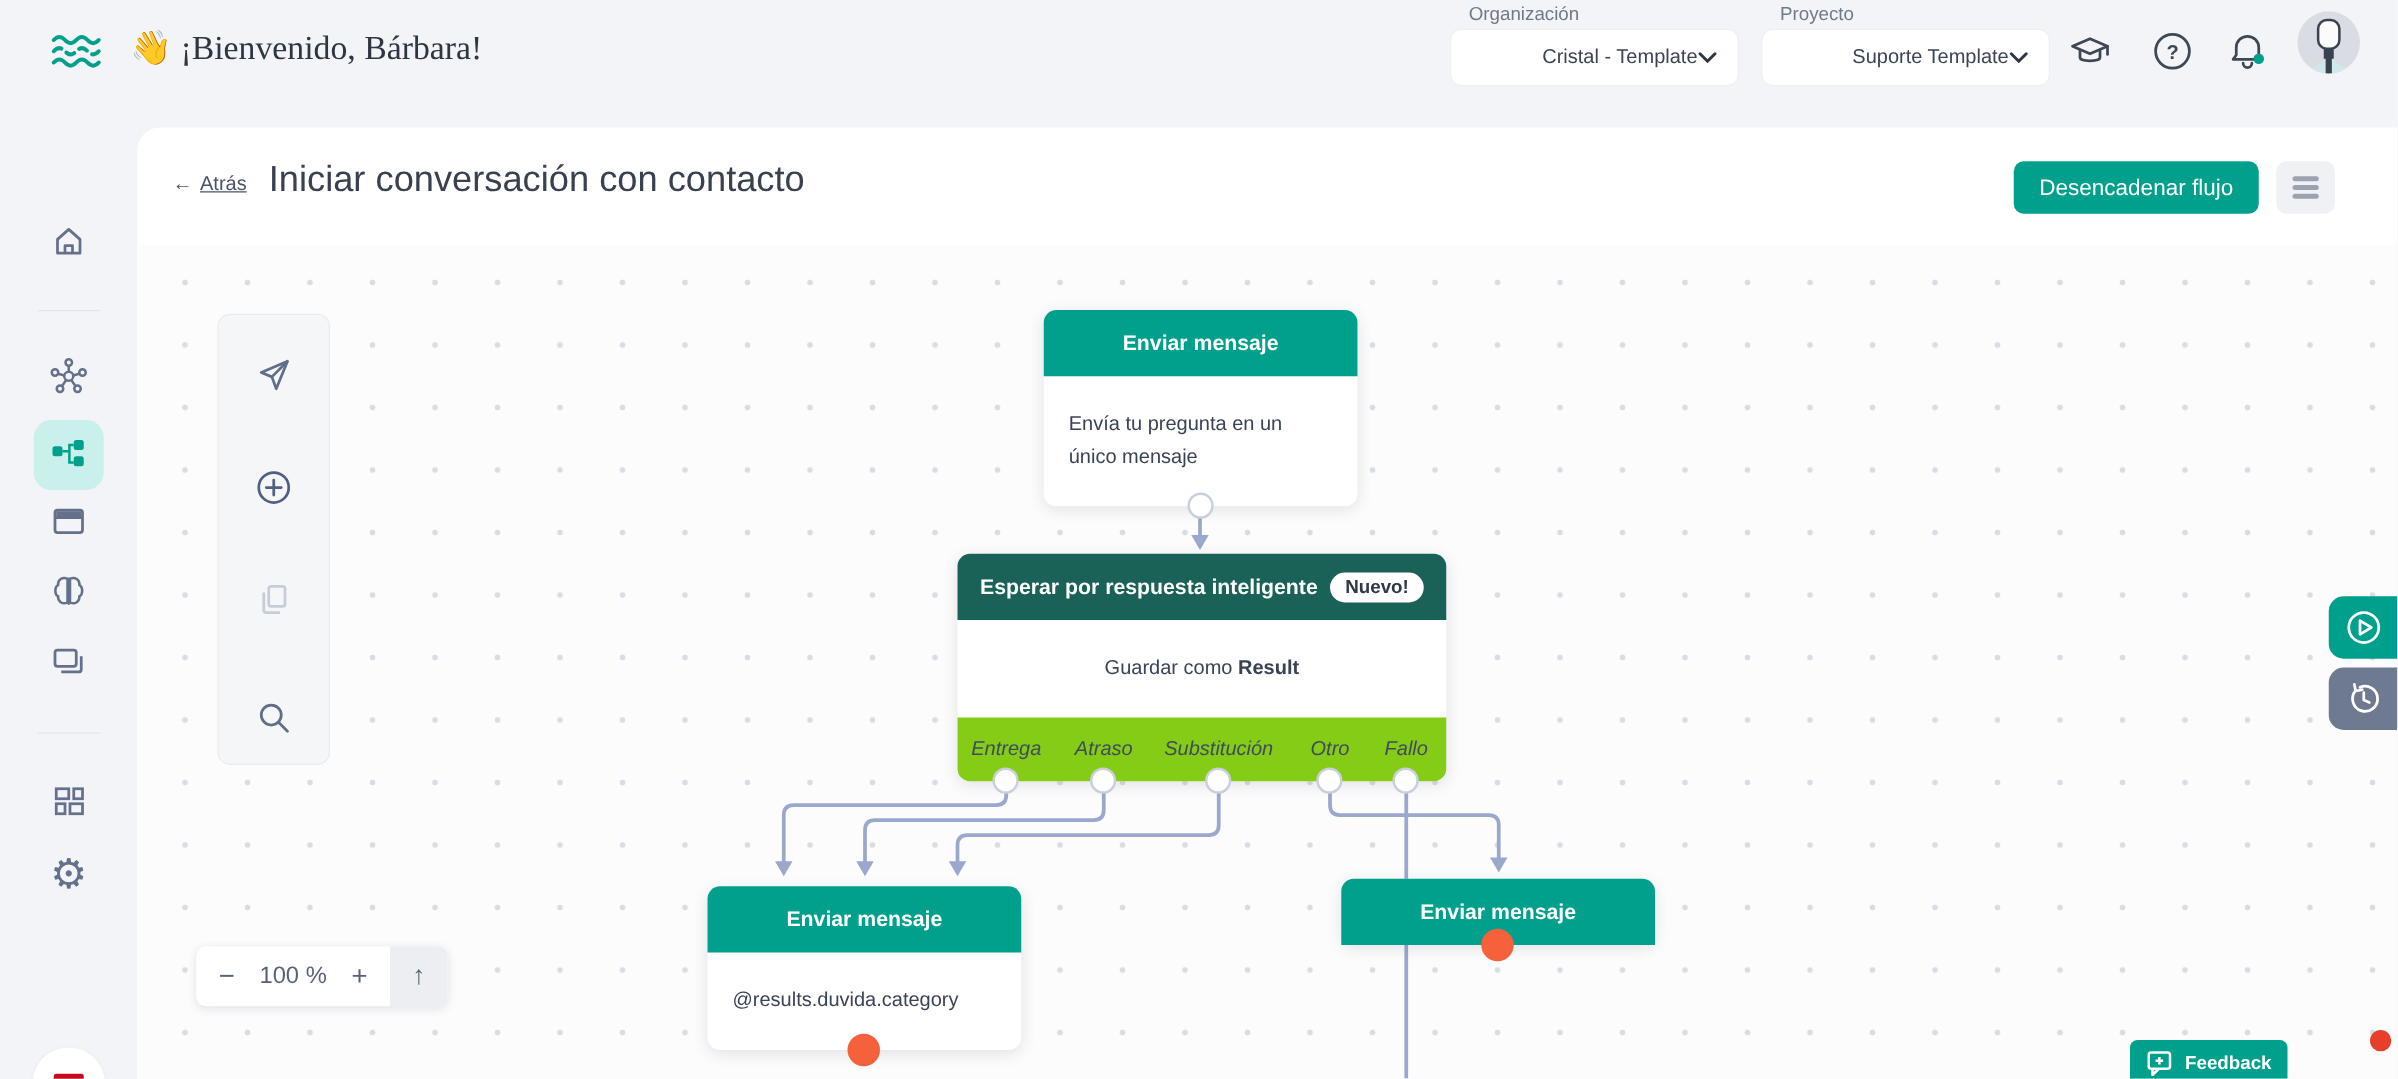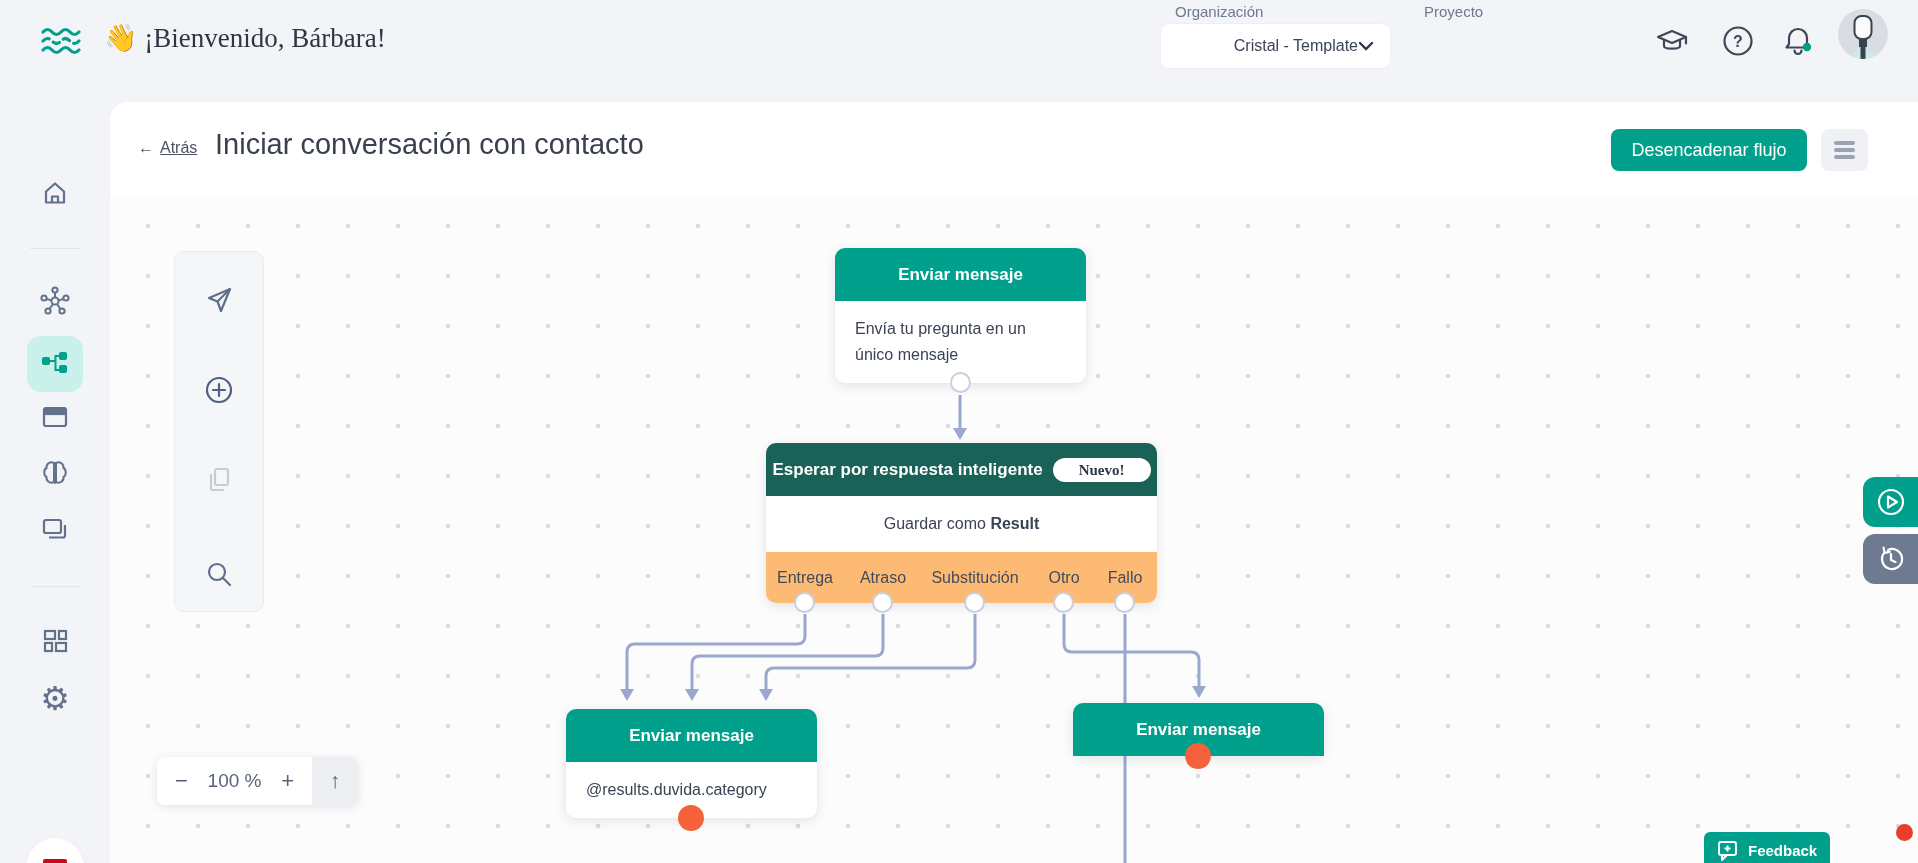--- a/index.html
+++ b/index.html
@@ -39,25 +39,25 @@
   .menu-btn i { display:block; width:21px; height:4px; border-radius:2px; background:#9CA3B0; }
 
   
   .canvas { position:absolute; left:0; top:94px; right:0; bottom:0; background:#FCFCFD;
     background-image:radial-gradient(#D9DCE2 2px, transparent 2.6px); background-size:50px 50px; background-position:13px 5px; overflow:hidden; }
   .wires { position:absolute; left:0; top:0; z-index:1; }
 
   .flow-node { position:absolute; width:251px; background:#fff; border-radius:10px; box-shadow:0 3px 12px rgba(40,50,60,.12); z-index:2; cursor:grab; }
   .node-header { height:53px; background:#00A08C; border-radius:10px 10px 0 0; color:#fff; font-weight:700; font-size:17px; display:flex; align-items:center; justify-content:center; gap:10px; }
   .node-header.dark { background:#1A6158; }
-  .node-body { padding:15px 20px; font-size:16px; color:#3A4354; line-height:26px; }
-  .badge { background:#fff; color:#2E3847; font-size:15px; font-weight:700; border-radius:999px; padding:3px 26px; line-height:18px;font-family:Liberation Serif, serif; }
+  .node-body { padding:26px 20px; font-size:16px; color:#3A4354; line-height:26px; }
+  .badge { background:#fff; color:#2E3847; font-size:15px; font-weight:700; border-radius:999px; padding:3px 12px; line-height:18px; }
   .node-wait { width:391px; }
   .node-wait .node-body { text-align:center; }
-  .node-footer { position:relative; height:51px; background:#fdba74; border-radius:0 0 10px 10px; }
+  .node-footer { position:relative; height:51px; background:#84cc16; border-radius:0 0 10px 10px;font-style:italic; }
   .cat-label { position:absolute; top:0; transform:translateX(-50%); line-height:51px; font-size:16px; color:#414B5C; }
   .port { position:absolute; width:21px; height:21px; border-radius:50%; background:#fff; border:2px solid #C9D0DC; z-index:3; cursor:crosshair; }
   .port.error { width:26px; height:26px; background:#F4613B; border:none; }
 
   
   .canvas-toolbar { position:absolute; left:64px; top:55px; width:90px; height:361px; background:#F5F6F8; border:1px solid #E9EBEF; border-radius:10px; z-index:4; }
   .ct-icon { position:absolute; left:50%; transform:translateX(-50%); width:34px; height:34px; display:flex; align-items:center; justify-content:center; color:#5F6E8C; cursor:pointer; }
 
   
   .zoom-ctl { position:absolute; left:47px; top:561px; height:48px; display:flex; border-radius:8px; overflow:hidden; box-shadow:0 2px 8px rgba(30,40,60,.12); z-index:4; }
@@ -95,20 +95,26 @@
       <span class="select-label">Organización</span>
       <div class="select">
         <span>Cristal - Template</span>
         <svg width="16" height="10" viewBox="0 0 16 10" fill="none" stroke="#2E3643" stroke-width="2.4" stroke-linecap="round">
             <path d="M2 2 L8 8 L14 2"></path>
           </svg>
       </div>
     </div>
     <div class="select-group proj">
       <span class="select-label">Proyecto</span>
+      <div class="select">
+        <span>Suporte Template</span>
+        <svg width="16" height="10" viewBox="0 0 16 10" fill="none" stroke="#2E3643" stroke-width="2.4" stroke-linecap="round">
+            <path d="M2 2 L8 8 L14 2"></path>
+          </svg>
+      </div>
     </div>
 
     <div class="top-icon ti-academy">
       <svg width="34" height="34" viewBox="0 0 34 34" fill="none" stroke="currentColor" stroke-width="2.2" stroke-linejoin="round" stroke-linecap="round">
         <path d="M17 7 L31 13 L17 19 L3 13 Z"></path>
         <path d="M9 16.5 v5.5 c0 3.5 16 3.5 16 0 v-5.5"></path>
         <path d="M31 13 v6.5"></path>
       </svg>
     </div>
     <div class="top-icon ti-help">

